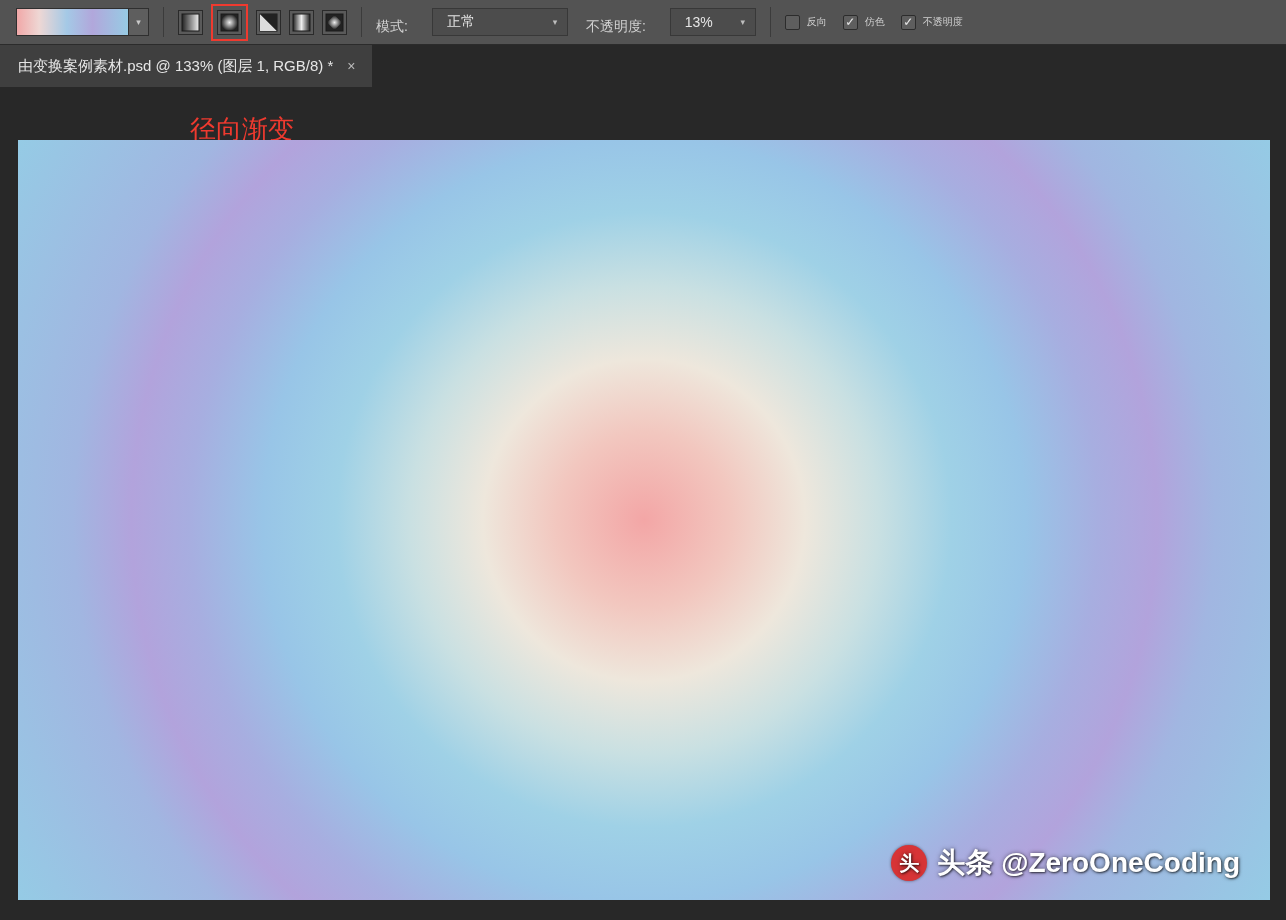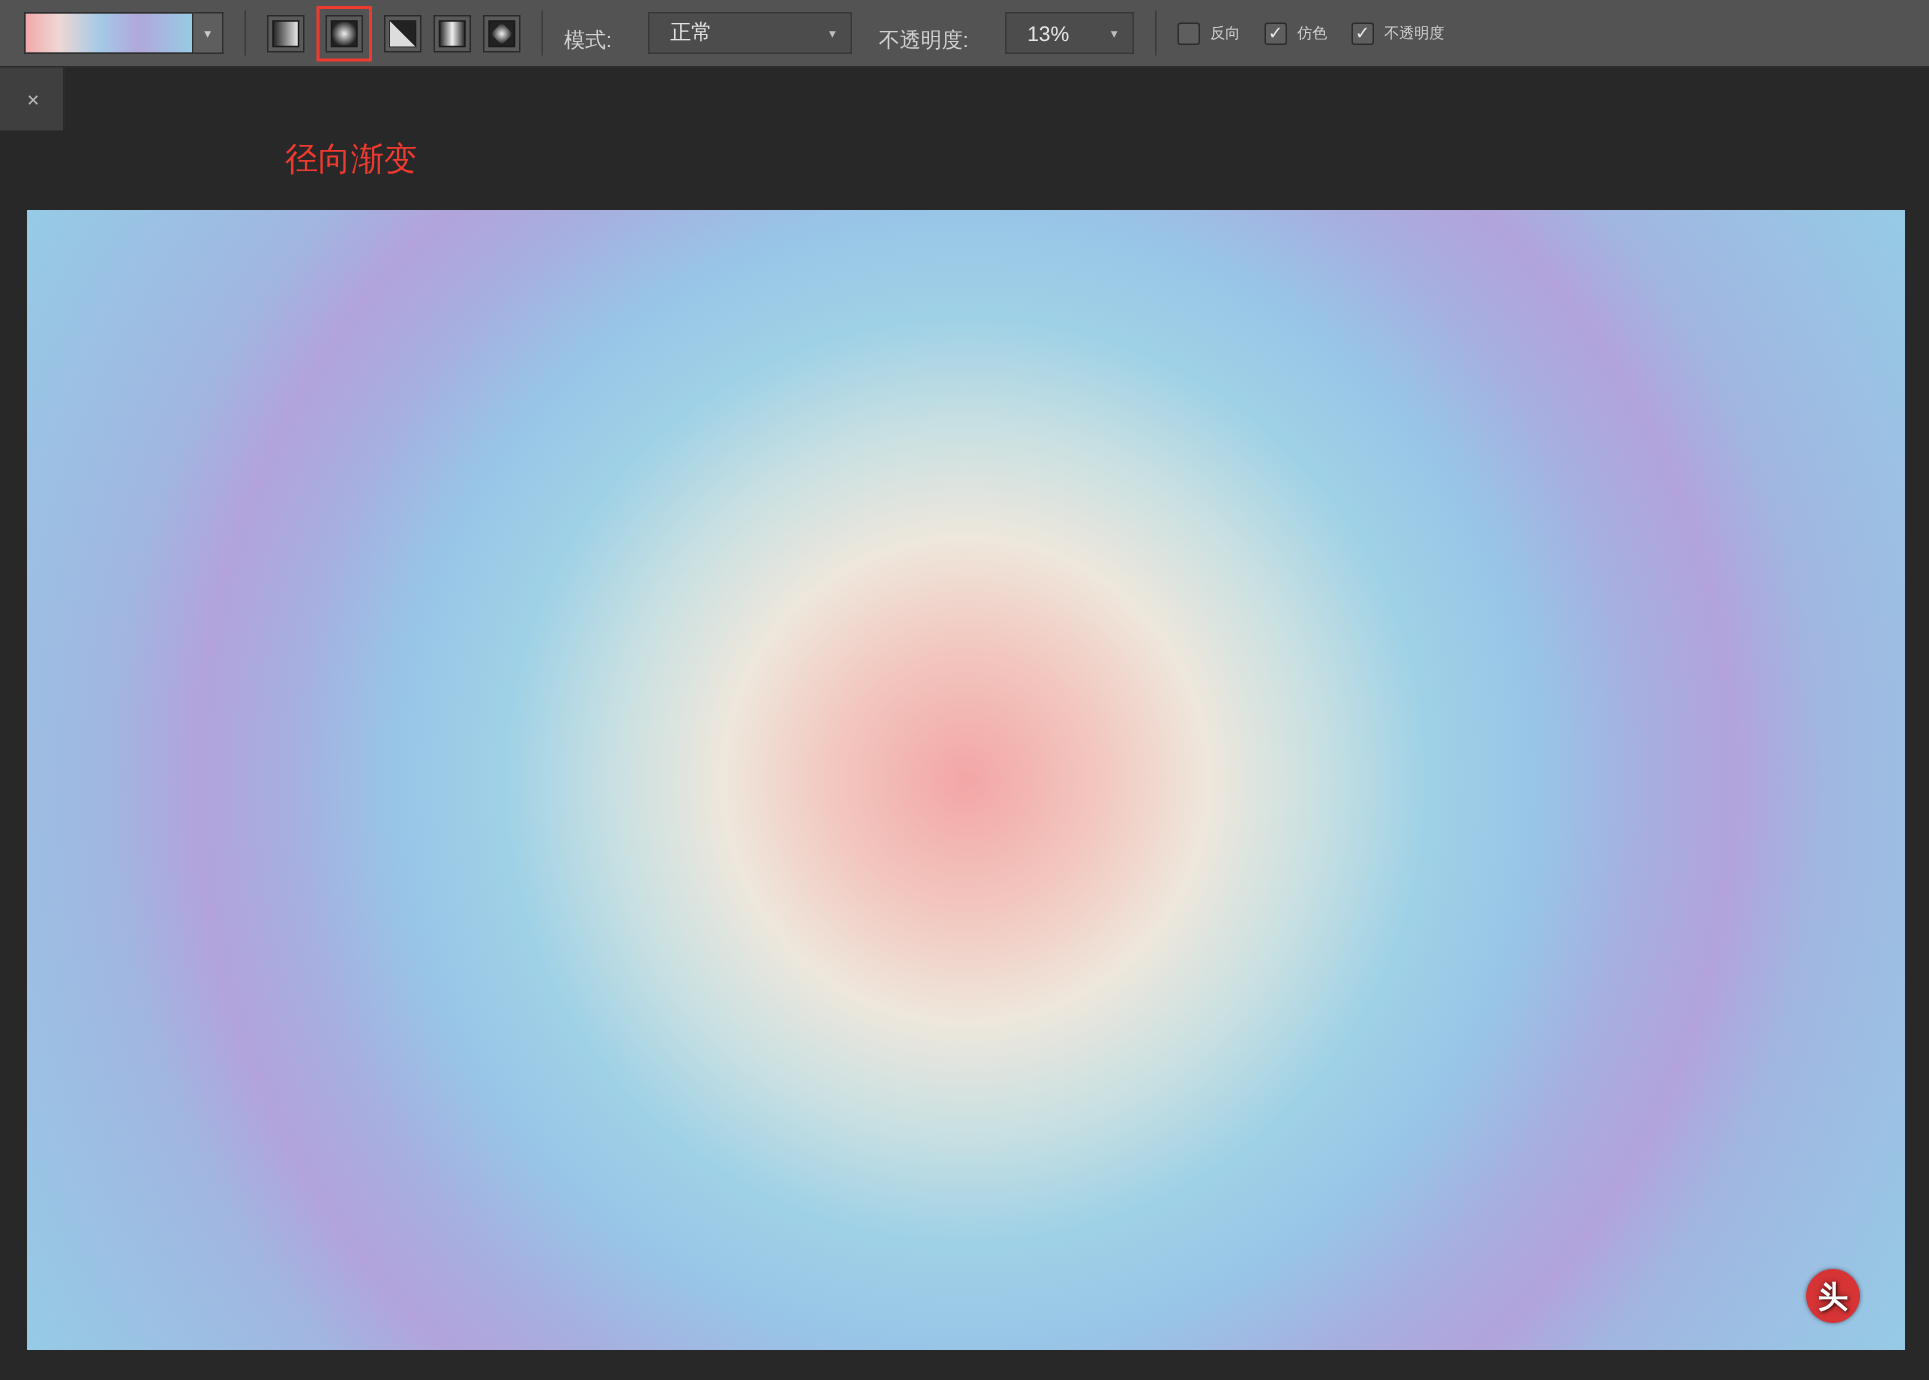--- a/index.html
+++ b/index.html
@@ -146,23 +146,23 @@
   .tab-close {
     color: #bbb;
     font-size: 14px;
     cursor: pointer;
   }
 
   
   .annotation {
     position: absolute;
     left: 190px;
-    top: 91px;
+    top: 112px;
     color: #ef3a2f;
-    font-size: 22px;
+    font-size: 26px;
     pointer-events: none;
   }
 
   
   .canvas-wrap {
     position: absolute;
     left: 18px;
     top: 140px;
     width: 1252px;
     height: 760px;
@@ -317,24 +317,26 @@
 
   <div class="cb-group">
     <div class="cb checked"></div>
     <span class="cb-label">不透明度</span>
   </div>
 
 </div>
 
 <div class="tab-bar">
   <div class="tab">
+    <span>由变换案例素材.psd @ 133% (图层 1, RGB/8) *</span>
     <span class="tab-close">×</span>
   </div>
 </div>
 
 <div class="annotation">径向渐变</div>
 
 <div class="canvas-wrap">
   <div class="canvas"></div>
   <div class="watermark">
     <span class="wm-badge">头</span>
+    <span>头条 @ZeroOneCoding</span>
   </div>
 </div>
 
 </body></html>

